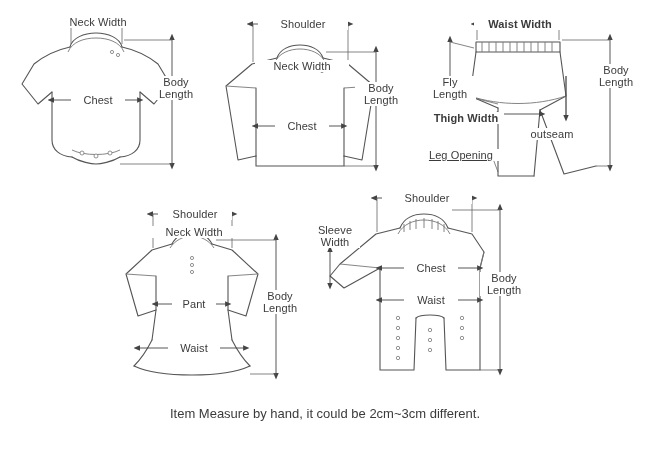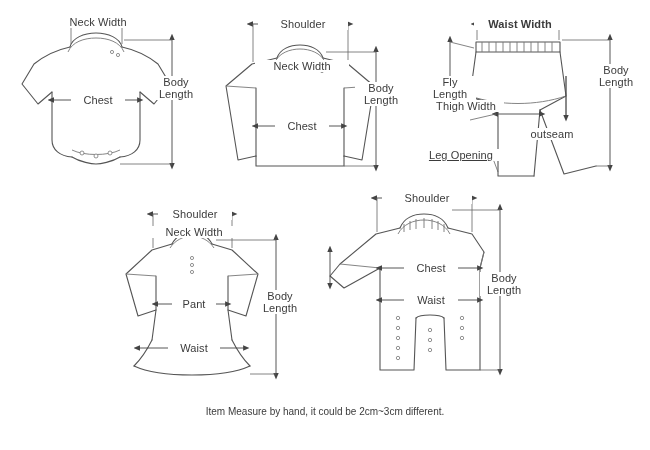--- a/index.html
+++ b/index.html
@@ -65,21 +65,21 @@
     letter-spacing: 0.1px;
   }
   .lbl.multiline {
     white-space: pre-line;
   }
   .caption {
     position: absolute;
     left: 0;
     width: 650px;
     text-align: center;
-    font-size: 10px;
+    font-size: 13px;
     color: #3b3b3b;
     background: transparent;
   }
 </style>
 </head>
 <body>
 
 <div id="stage">
 
   <svg class="diagram" viewBox="0 0 650 450">
@@ -296,34 +296,36 @@
 
   <div class="lbl" style="left:258px; top:18px; width:86px;">Shoulder</div>
   <div class="lbl" style="left:255px; top:60px; width:90px;">Neck Width</div>
   <div class="lbl" style="left:275px; top:120px; width:50px;">Chest</div>
   <div class="lbl multiline" style="left:355px; top:82px; width:48px;">Body
 Length</div>
 
   <div class="lbl" style="left:474px; top:18px; width:88px;font-weight:bold;">Waist Width</div>
   <div class="lbl multiline" style="left:424px; top:76px; width:48px;">Fly
 Length</div>
-  <div class="lbl" style="left:428px; top:100px; width:72px;">Thigh Width</div>
+  <div class="lbl" style="left:428px; top:112px; width:72px;font-weight:bold;">Thigh Width</div>
   <div class="lbl" style="left:422px; top:149px; width:74px;text-decoration:underline;">Leg Opening</div>
   <div class="lbl" style="left:524px; top:128px; width:52px;">outseam</div>
   <div class="lbl multiline" style="left:592px; top:64px; width:44px;">Body
 Length</div>
 
   <div class="lbl" style="left:158px; top:208px; width:70px;">Shoulder</div>
   <div class="lbl" style="left:147px; top:226px; width:90px;">Neck Width</div>
   <div class="lbl" style="left:172px; top:298px; width:40px;">Pant</div>
   <div class="lbl" style="left:168px; top:342px; width:48px;">Waist</div>
   <div class="lbl multiline" style="left:256px; top:290px; width:44px;">Body
 Length</div>
 
   <div class="lbl" style="left:382px; top:192px; width:86px;">Shoulder</div>
+  <div class="lbl multiline" style="left:310px; top:224px; width:46px;">Sleeve
+Width</div>
   <div class="lbl" style="left:404px; top:262px; width:50px;">Chest</div>
   <div class="lbl" style="left:404px; top:294px; width:50px;">Waist</div>
   <div class="lbl multiline" style="left:480px; top:272px; width:44px;">Body
 Length</div>
 
   <div class="caption" style="top:406px;">Item Measure by hand, it could be 2cm~3cm different.</div>
 
 </div>
 
 </body></html>

